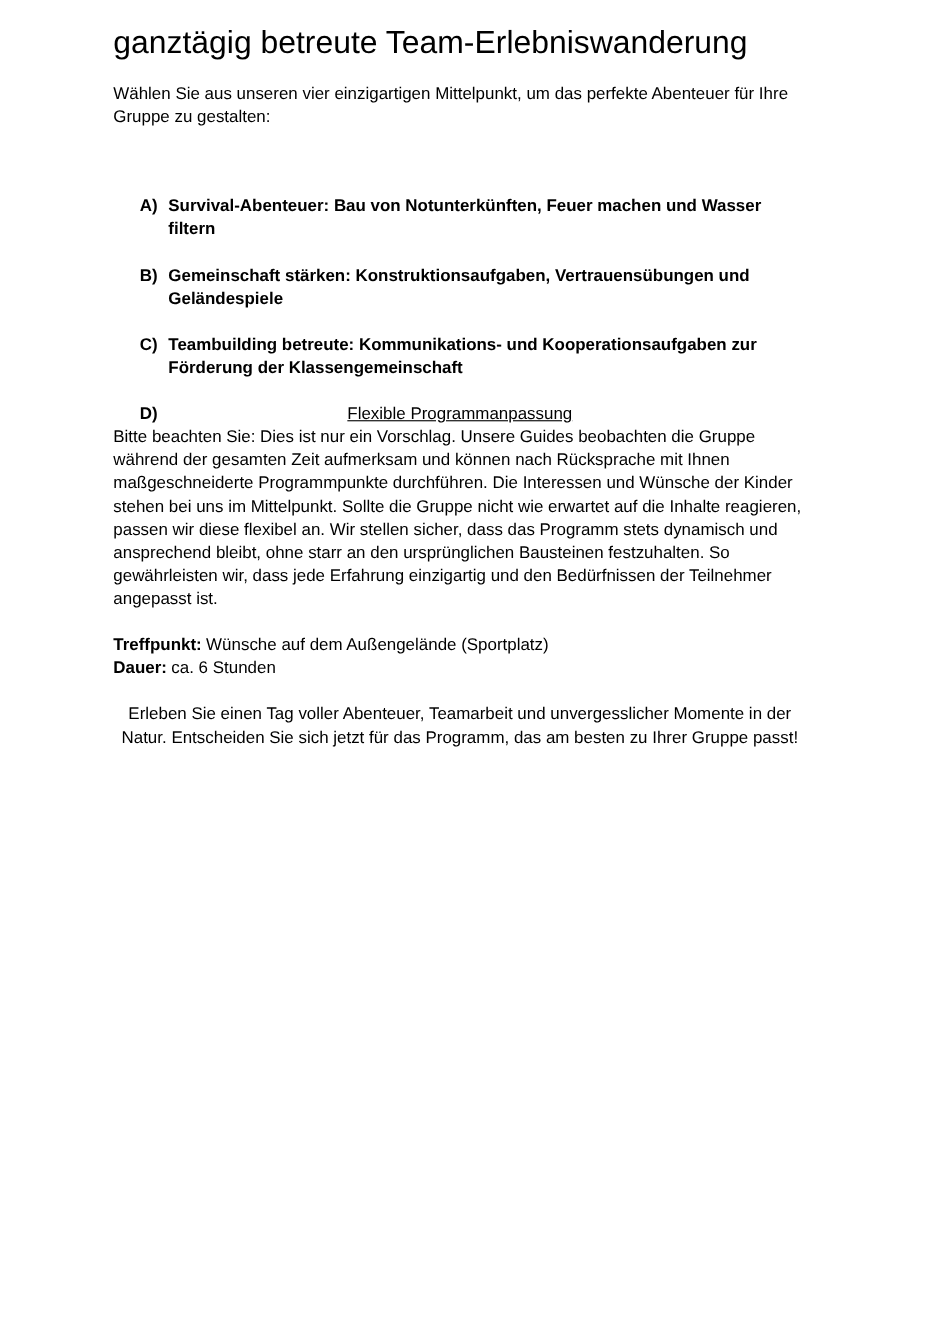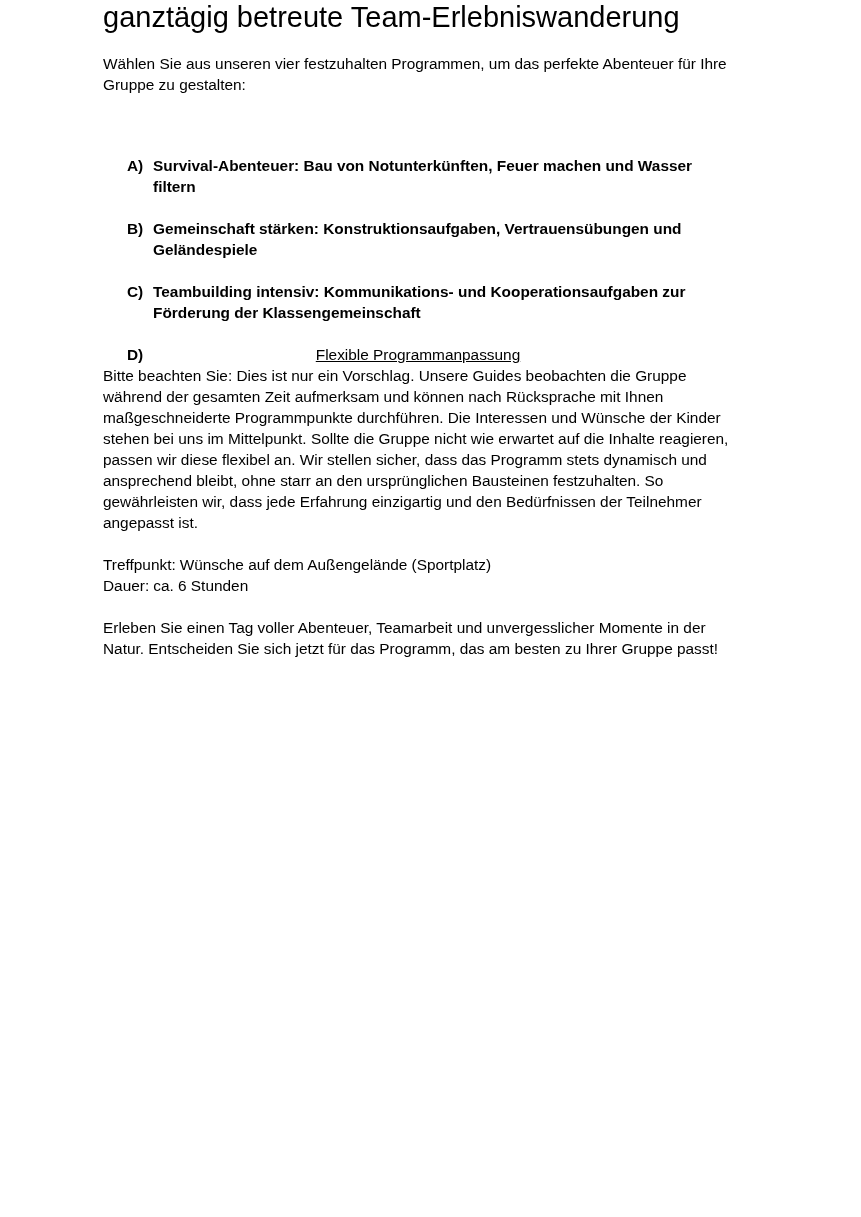--- a/index.html
+++ b/index.html
@@ -14,20 +14,21 @@
     background: #ffffff;
     overflow: hidden;
     color: #000000;
     font-family: "Liberation Sans", "DejaVu Sans", sans-serif;
     -webkit-font-smoothing: antialiased;
   }
   .doc {
     box-sizing: border-box;
     padding-left: 103px;
     width: 733px; 
+    margin-top: 22px;
   }
   .doc-content {
     width: 630px;
     font-size: 15.4px;
     line-height: 21px;
   }
   .doc-title {
     font-size: 29px;
     line-height: 35px;
     font-weight: 400;
@@ -67,50 +68,51 @@
   .section-body {
     margin: 0;
   }
   .details {
     margin: 21px 0 0 0;
   }
   .detail-line {
     margin: 0;
   }
   .detail-label {
-    font-weight: 400;
+    font-weight: 700;
     margin-right: 4px;
   }
   .closing {
     margin: 21px 0 0 0;
+    text-align: center;
   }
 </style>
 </head>
 <body>
 
 <div class="page">
   <div class="doc">
     <div class="doc-content">
 
       <h1 class="doc-title">ganztägig betreute Team-Erlebniswanderung</h1>
 
-      <p class="intro">Wählen Sie aus unseren vier festzuhalten Programmen, um das perfekte Abenteuer für Ihre Gruppe zu gestalten:</p>
+      <p class="intro">Wählen Sie aus unseren vier einzigartigen Mittelpunkt, um das perfekte Abenteuer für Ihre Gruppe zu gestalten:</p>
 
       <ul class="program-list">
         <li class="program-item">
           <span class="program-marker">A)</span>
           <span>Survival-Abenteuer: Bau von Notunterkünften, Feuer machen und Wasser filtern</span>
         </li>
         <li class="program-item">
           <span class="program-marker">B)</span>
           <span>Gemeinschaft stärken: Konstruktionsaufgaben, Vertrauensübungen und Geländespiele</span>
         </li>
         <li class="program-item">
           <span class="program-marker">C)</span>
-          <span>Teambuilding intensiv: Kommunikations- und Kooperationsaufgaben zur Förderung der Klassengemeinschaft</span>
+          <span>Teambuilding betreute: Kommunikations- und Kooperationsaufgaben zur Förderung der Klassengemeinschaft</span>
         </li>
         <li class="program-item">
           <span class="program-marker">D)</span>
         </li>
       </ul>
 
       <h2 class="section-heading">Flexible Programmanpassung</h2>
 
       <p class="section-body">Bitte beachten Sie: Dies ist nur ein Vorschlag. Unsere Guides beobachten die Gruppe während der gesamten Zeit aufmerksam und können nach Rücksprache mit Ihnen maßgeschneiderte Programmpunkte durchführen. Die Interessen und Wünsche der Kinder stehen bei uns im Mittelpunkt. Sollte die Gruppe nicht wie erwartet auf die Inhalte reagieren, passen wir diese flexibel an. Wir stellen sicher, dass das Programm stets dynamisch und ansprechend bleibt, ohne starr an den ursprünglichen Bausteinen festzuhalten. So gewährleisten wir, dass jede Erfahrung einzigartig und den Bedürfnissen der Teilnehmer angepasst ist.</p>
 

